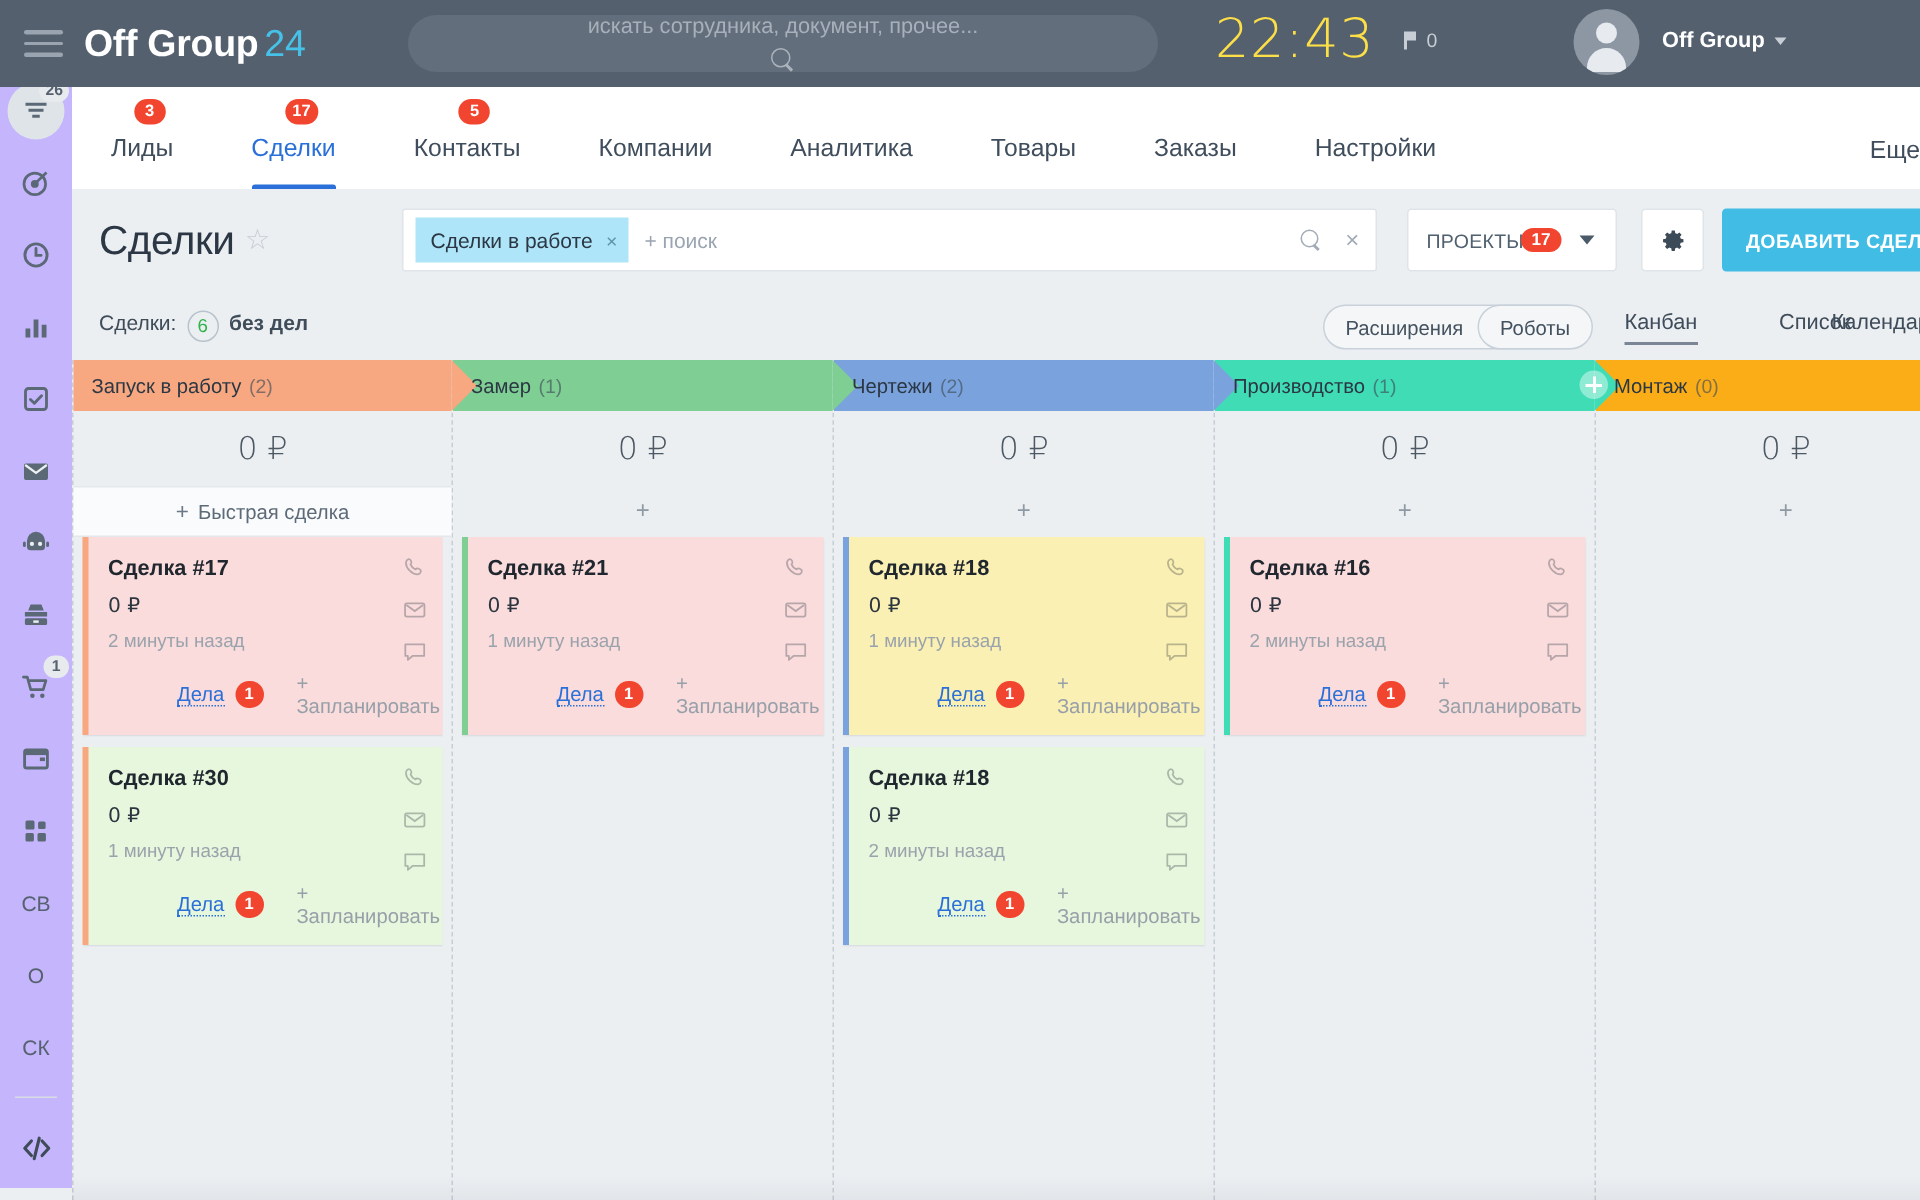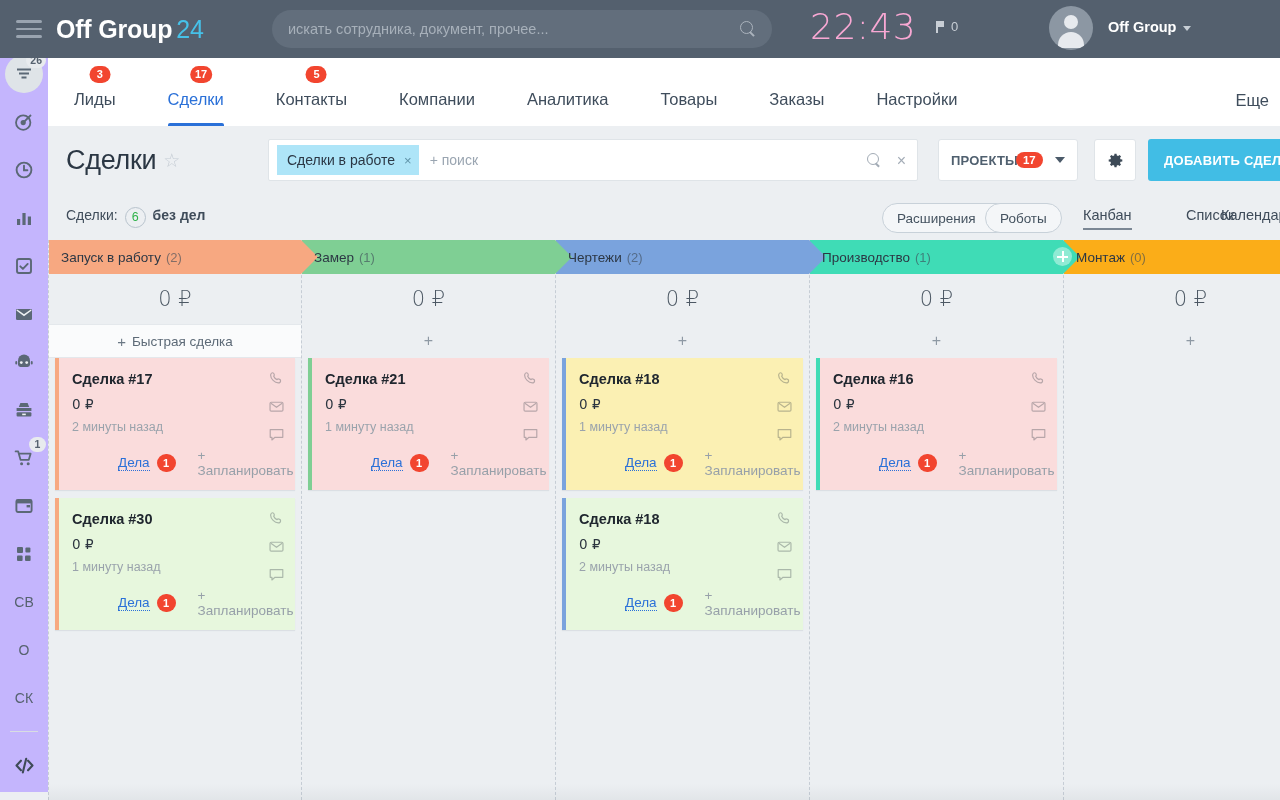--- a/index.html
+++ b/index.html
@@ -21,30 +21,30 @@
             display: flex; flex-direction: column; justify-content: space-between;
             cursor: pointer; }
   .burger i { display: block; height: 2.6px; background: #9aa4b0; border-radius: 2px; }
   .brand { font-size: 25px; font-weight: bold; color: #ffffff; letter-spacing: -.2px;
            white-space: nowrap; }
   .brand .num { color: #46c1e8; font-weight: normal; margin-left: 4px; }
 
   .hsearch {
     position: absolute; left: 272px; top: 10px; width: 500px; height: 38px;
     background: #626e7c; border-radius: 19px; display: flex; align-items: center;
-    padding: 0 16px; cursor: text;
+    padding: 0 16px; cursor: text; flex-direction: column;
   }
   .hsearch .ph { color: #a7b0ba; font-size: 14.5px; flex: 1; }
   .hsearch .mag { width: 16px; height: 16px; position: relative; opacity: .75; }
   .hsearch .mag::before { content: ""; position: absolute; width: 11px; height: 11px;
     border: 1.8px solid #c3cad2; border-radius: 50%; left: 0; top: 0; }
   .hsearch .mag::after { content: ""; position: absolute; width: 6px; height: 1.8px;
     background: #c3cad2; transform: rotate(45deg); left: 9px; top: 12px; }
 
-  .clock { position: absolute; left: 810px; top: 6px; font-size: 36px; color: #f9a8d4;
+  .clock { position: absolute; left: 810px; top: 6px; font-size: 36px; color: #fde047;
            font-weight: 300; letter-spacing: .5px; font-family: "DejaVu Sans", sans-serif; }
   .flagbox { position: absolute; left: 936px; top: 19px; display: flex;
              align-items: center; gap: 6px; color: #c8ced5; font-size: 13px; cursor: pointer; }
   .flagico { width: 9px; height: 12px; position: relative; }
   .flagico::before { content: ""; position: absolute; left: 0; top: 0; width: 1.8px;
     height: 12px; background: #c8ced5; }
   .flagico::after { content: ""; position: absolute; left: 1.8px; top: 0; width: 6px;
     height: 6px; background: #c8ced5; }
 
   .avatar { position: absolute; left: 1049px; top: 6px; width: 44px; height: 44px;
@@ -80,21 +80,21 @@
   .navbar { position: relative; height: 68px; background: #ffffff; width: 1232px;
             display: flex; align-items: flex-end; padding-left: 26px; }
   .navtab { position: relative; font-size: 16.5px; color: #3f4d5c; padding: 0 0 17px 0;
             margin-right: 52px; cursor: pointer; white-space: nowrap; }
   .navtab.active { color: #2a70d8; }
   .navtab.active::after { content: ""; position: absolute; left: 0; right: 0; bottom: 0;
     height: 3px; background: #2a70d8; border-radius: 2px 2px 0 0; }
   .navtab .nbadge { position: absolute; top: -24px; left: 50%; transform: translateX(-26%);
     background: #f2452f; color: #fff; font-size: 11px; font-weight: bold; line-height: 17px;
     height: 17px; min-width: 21px; padding: 0 5px; border-radius: 9px; text-align: center; }
-  .navtab.more { position: absolute; right: 0; top: 33px; margin-right: 11px; }
+  .navtab.more { position: absolute; right: 0; top: 33px; margin-right: 0; }
 
   
   .titlerow { position: relative; height: 68px; width: 1232px; background: #eceff2;
               display: flex; align-items: center; padding-left: 18px; }
   .ptitle { font-size: 27px; color: #2b3744; font-weight: normal; letter-spacing: -.3px; }
   .star { margin-left: 7px; color: #c5ccd4; font-size: 19px; cursor: pointer; }
 
   .filterbox { position: absolute; left: 220px; top: 13px; width: 650px; height: 42px;
     background: #fff; border: 1px solid #dfe4e8; border-radius: 2px; display: flex;
     align-items: center; padding: 0 8px 0 8px; }
@@ -106,21 +106,21 @@
   .fico.mag::before { content: ""; position: absolute; width: 10px; height: 10px;
     border: 1.6px solid #a3acb6; border-radius: 50%; left: 0; top: 0; }
   .fico.mag::after { content: ""; position: absolute; width: 5px; height: 1.6px;
     background: #a3acb6; transform: rotate(45deg); left: 8px; top: 11px; }
   .fico.clr { color: #a3acb6; font-size: 16px; line-height: 15px; text-align: center;
               margin-left: 12px; }
 
   .btn-proj { position: absolute; left: 890px; top: 13px; height: 42px; min-width: 140px;
     background: #fff; border: 1px solid #dfe4e8; border-radius: 3px; display: flex;
     align-items: center; padding: 0 12px; cursor: pointer; }
-  .btn-proj .lbl { font-size: 13px; font-weight: bold; color: #50606f; letter-spacing: .2px; }
+  .btn-proj .lbl { font-size: 13px; font-weight: normal; color: #50606f; letter-spacing: .2px; }
   .btn-proj .bdg { background: #f2452f; color: #fff; font-size: 11.5px; font-weight: bold;
     border-radius: 9px; padding: 2px 7px; margin-left: -2px; }
   .btn-proj .cv { margin-left: 12px; width: 0; height: 0;
     border-left: 5px solid transparent; border-right: 5px solid transparent;
     border-top: 6px solid #4b5a69; }
 
   .btn-gear { position: absolute; left: 1046px; top: 13px; width: 42px; height: 42px;
     background: #fff; border: 1px solid #dfe4e8; border-radius: 3px; display: flex;
     align-items: center; justify-content: center; cursor: pointer; }
 

